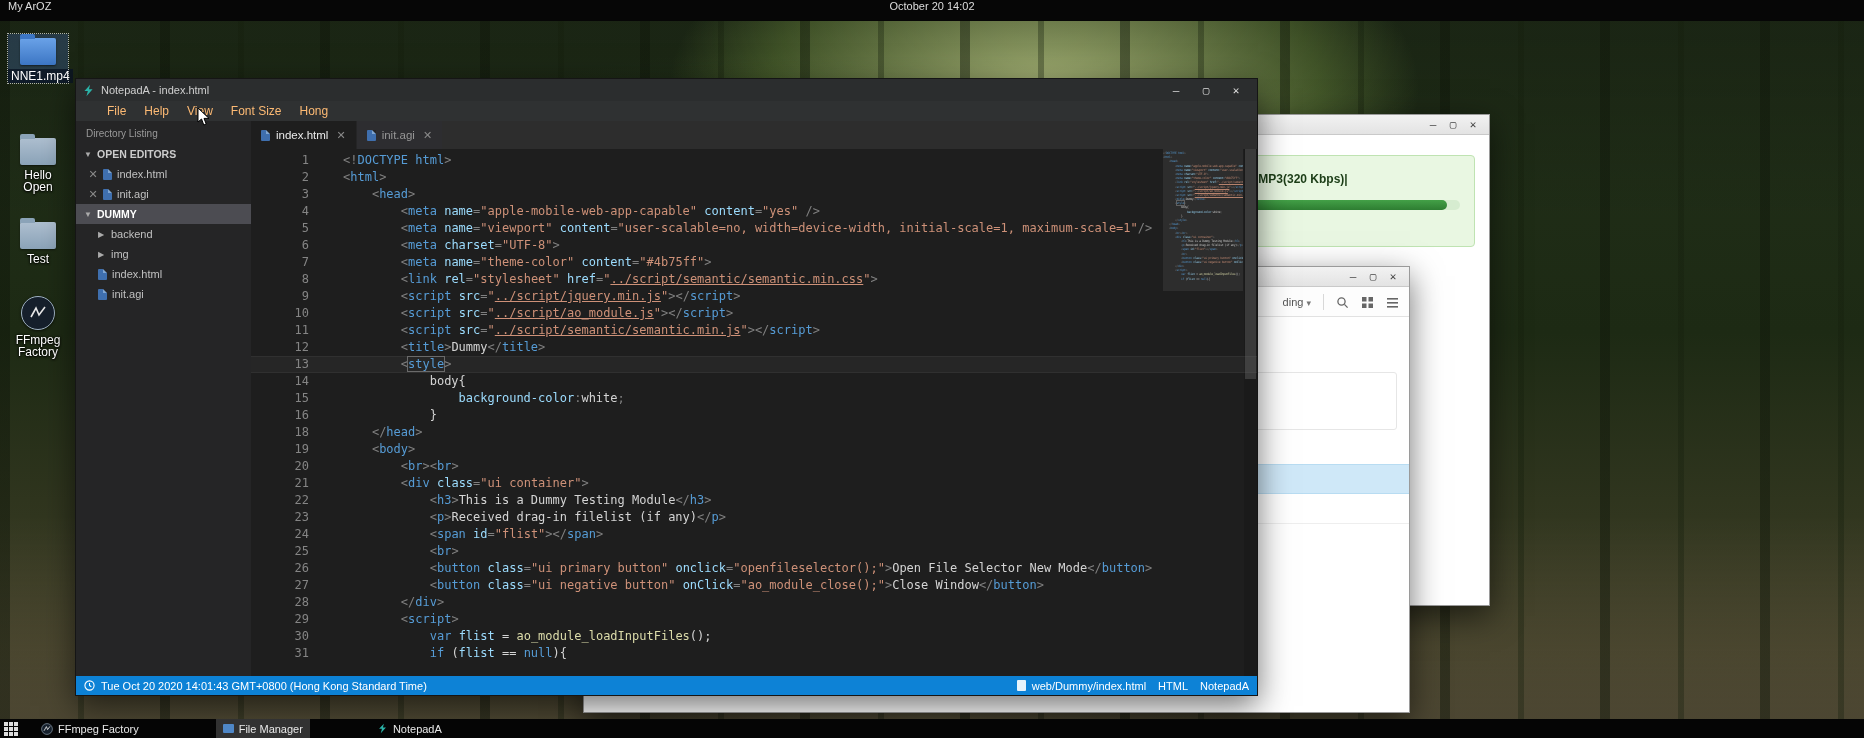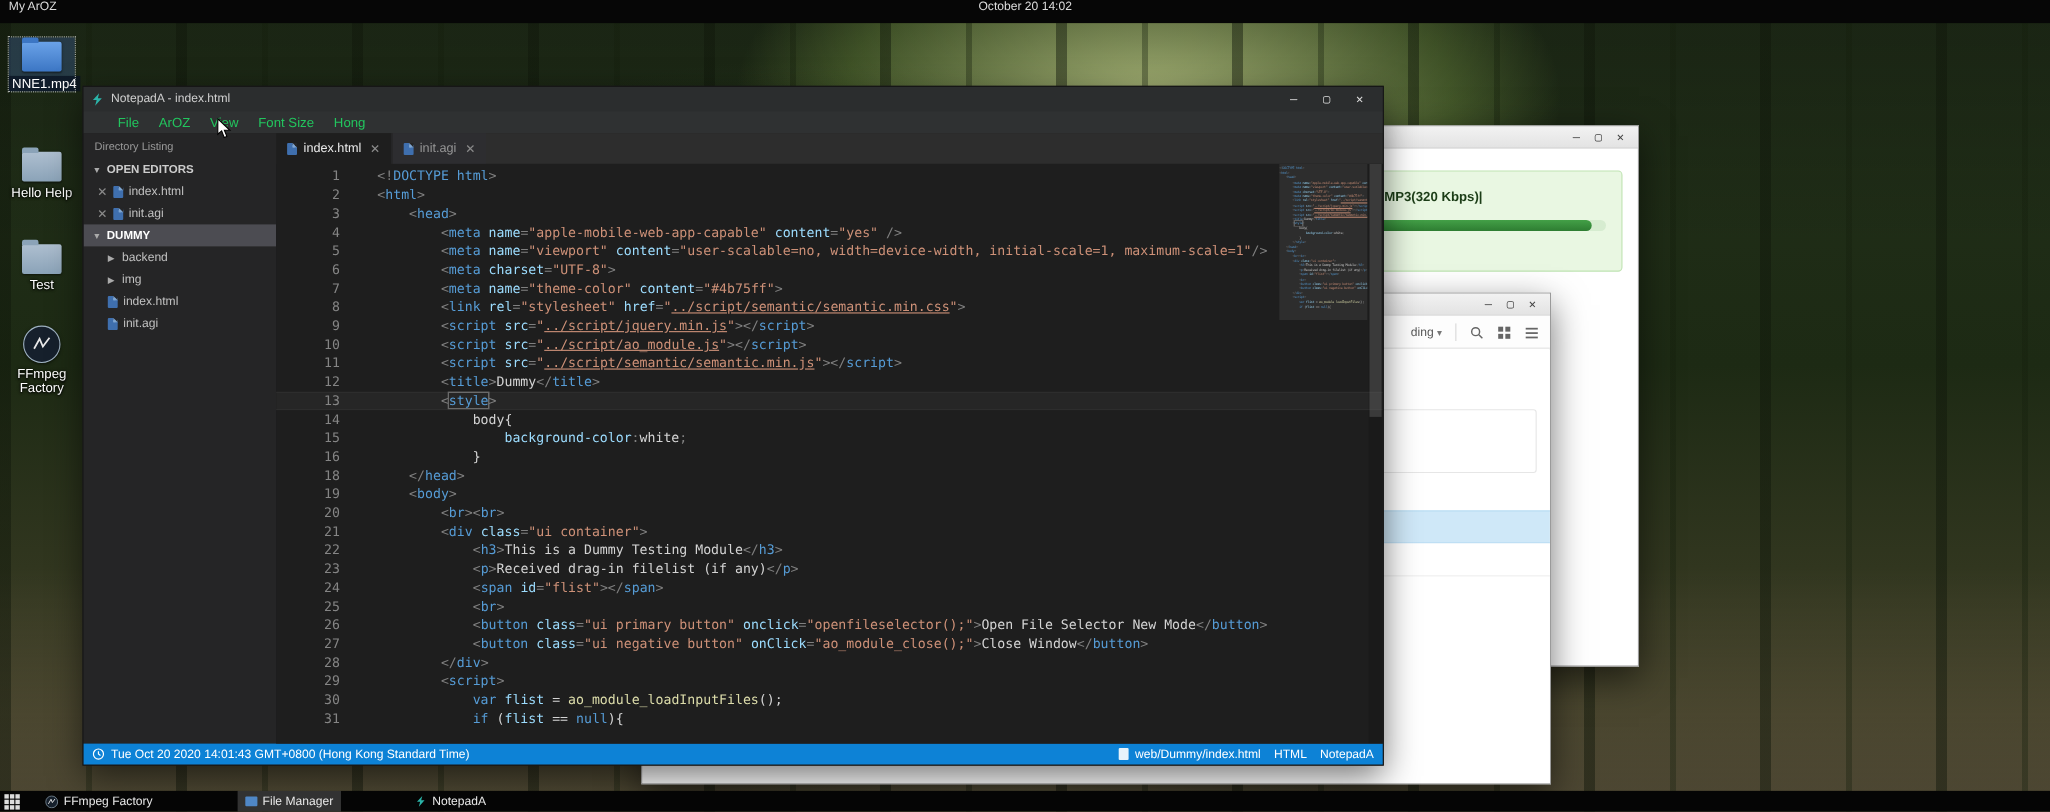--- a/index.html
+++ b/index.html
@@ -63,21 +63,21 @@
   .fm-row { position:absolute; left:0; right:0; top:176px; height:30px; background:#fff; border-bottom:1px solid #eee; }
   .sort-caret { font-size:9px; color:#777; }
 
   
   #win-np { left:75px; top:78px; width:1183px; height:618px; z-index:10; background:#1e1e1e; border:1px solid #151515; display:flex; flex-direction:column; }
   .np-titlebar { height:22px; background:#2b2d2e; display:flex; align-items:center; padding:0 6px; color:#cfcfcf; font-size:11px; flex:none; }
   .np-titlebar .ttl { margin-left:6px; }
   .np-ctl-group { margin-left:auto; display:flex; }
   .np-ctl { width:30px; text-align:center; color:#ddd; font-size:11px; cursor:pointer; font-family:"DejaVu Sans Mono", monospace; }
   .np-menubar { height:20px; background:#2f3132; display:flex; align-items:center; padding-left:22px; flex:none; }
-  .menu-item { color:#22c55e; font-size:12px; padding:0 9px; line-height:20px; cursor:pointer; }
+  .menu-item { color:#fdba74; font-size:12px; padding:0 9px; line-height:20px; cursor:pointer; }
   .np-body { flex:1; display:flex; min-height:0; }
 
   
   .np-sidebar { width:175px; background:#252526; color:#bbb; flex:none; overflow:hidden; font-size:11px; }
   .sb-title { padding:7px 10px 5px 10px; font-size:10px; color:#9a9a9a; }
   .sb-sec-head { height:20px; display:flex; align-items:center; gap:5px; padding-left:8px; font-weight:bold; font-size:10.5px; color:#cccccc; cursor:pointer; }
   .sb-sec-head.selected { background:#4c4c52; color:#fff; }
   .chev { font-size:8px; color:#aaa; width:8px; }
   .sb-item { height:20px; display:flex; align-items:center; gap:5px; padding-left:12px; cursor:pointer; color:#c0c0c0; }
   .sb-close { color:#8a8a8a; font-size:11px; width:10px; text-align:center; cursor:pointer; }
@@ -132,21 +132,21 @@
     <span class="brand">My ArOZ</span>
     <span class="clock">October 20 14:02</span>
   </div>
 
   <div class="dicon selected" style="left:8px; top:34px;">
     <div class="glyph folder-glyph"></div>
     <div class="lbl">NNE1.mp4</div>
   </div>
   <div class="dicon" style="left:8px; top:138px;">
     <div class="glyph folder-glyph"></div>
-    <div class="lbl">Hello Help</div>
+    <div class="lbl">Hello Open</div>
   </div>
   <div class="dicon" style="left:8px; top:222px;">
     <div class="glyph folder-glyph"></div>
     <div class="lbl">Test</div>
   </div>
   <div class="dicon" style="left:8px; top:296px;">
     <div class="glyph app-circle">
       <svg width="20" height="20" viewBox="0 0 20 20">
           <path d="M3 14 L8 5 L11 12 L17 4" stroke="#e8e8e8" stroke-width="1.6" fill="none"></path>
         </svg>
@@ -212,21 +212,21 @@
         </svg>
       <span class="ttl">NotepadA - index.html</span>
       <span class="np-ctl-group">
         <span class="np-ctl">–</span>
         <span class="np-ctl">▢</span>
         <span class="np-ctl">✕</span>
       </span>
     </div>
     <div class="np-menubar">
       <span class="menu-item">File</span>
-      <span class="menu-item">ArOZ</span>
+      <span class="menu-item">Help</span>
       <span class="menu-item">View</span>
       <span class="menu-item">Font Size</span>
       <span class="menu-item">Hong</span>
     </div>
     <div class="np-body">
       <div class="np-sidebar">
         <div class="sb-title">Directory Listing</div>
         <div class="sb-sec-head">
           <span class="chev">▼</span>
           <span>OPEN EDITORS</span>

